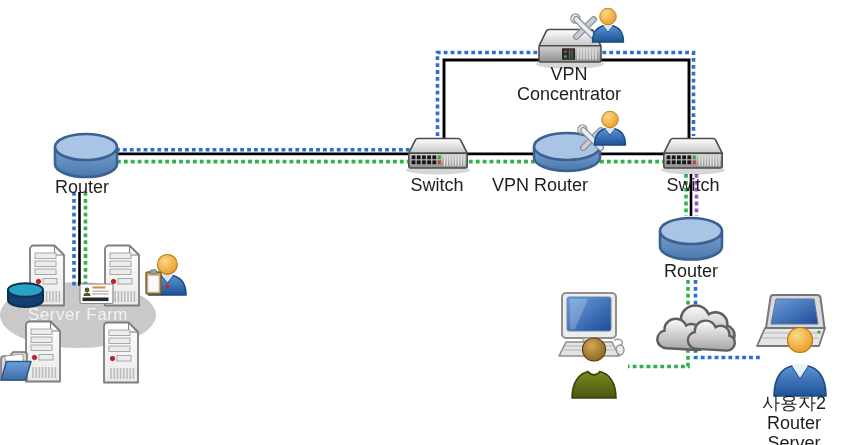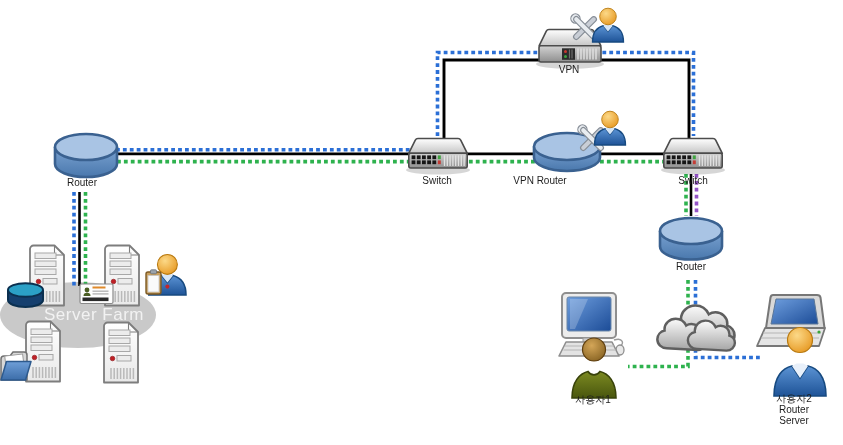--- a/index.html
+++ b/index.html
@@ -1,19 +1,19 @@
 <!DOCTYPE html>
 <html><head>
 <meta charset="utf-8">
 <style>
   html,body{margin:0;padding:0;background:#fff;}
   .stage{position:relative;width:843px;height:445px;background:#ffffff;overflow:hidden;
          font-family:"Liberation Sans",sans-serif;}
   .stage svg{position:absolute;left:0;top:0;}
-  .lbl{position:absolute;text-align:center;font-size:10px;line-height:1.12;color:#1e1e1e;white-space:nowrap;}
+  .lbl{position:absolute;text-align:center;font-size:18px;line-height:1.12;color:#1e1e1e;white-space:nowrap;}
   .lbl span{display:block;}
   .lbl-farm{font-size:17px;color:#f2f2f2;letter-spacing:.5px;}
 </style>
 </head>
 <body>
 
 <div class="stage">
 <svg width="843" height="445" viewBox="0 0 843 445">
   <defs>
     <linearGradient id="gCyl" x1="0" y1="0" x2="0" y2="1">
@@ -251,32 +251,32 @@
     <use href="#cloudShape" transform="translate(676,318) scale(0.75)" fill="url(#gCloud)" stroke="#5f5f5f" stroke-width="3.2"></use>
   </g>
 </svg>
 
 <div class="lbl" style="left:32px;top:177px;width:100px;">Router</div>
 
 <div class="lbl" style="left:387px;top:175px;width:100px;">Switch</div>
 
 <div class="lbl" style="left:509px;top:64px;width:120px;">
   <span>VPN</span>
+  <span>Concentrator</span>
 </div>
 
 <div class="lbl" style="left:480px;top:175px;width:120px;">VPN Router</div>
 
 <div class="lbl" style="left:643px;top:175px;width:100px;">Switch</div>
 
 <div class="lbl" style="left:641px;top:261px;width:100px;">Router</div>
 
-<div class="lbl lbl-farm" style="left:24px;top:305px;width:140px;">Server Farm</div>
+<div class="lbl lbl-farm" style="left:8px;top:305px;width:140px;">Server Farm</div>
 
 <div class="lbl" style="left:543px;top:394px;width:100px;">
-  <span>사용자1</span>
 </div>
 
 <div class="lbl" style="left:744px;top:385px;width:100px;margin-top:8px;">
   <span>사용자2</span>
   <span>Router</span>
   <span>Server</span>
 </div>
 </div>
 
 </body></html>

